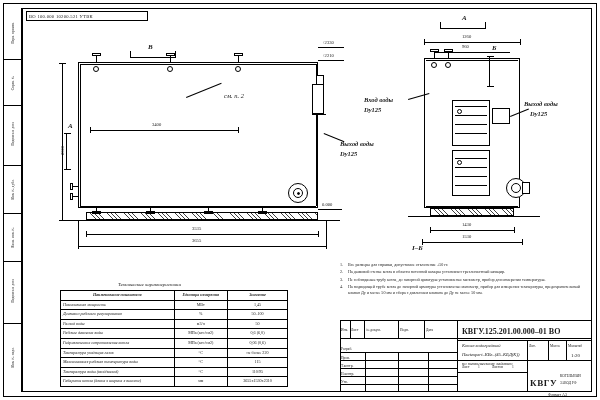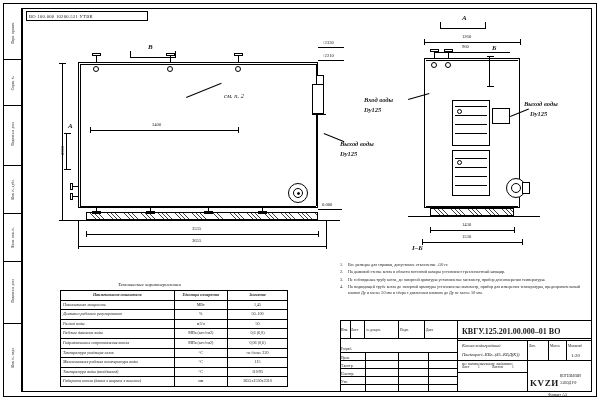--- a/index.html
+++ b/index.html
@@ -346,19 +346,19 @@
   <div class="ln" style="left:566px;top:340px;width:.6px;height:20px;"></div>
   <div class="ln" style="left:457px;top:360px;width:135px;height:.6px;"></div>
 
   <div class="lbl" style="left:462px;top:365px;font-size:3.6px;">Лист</div>
   <div class="lbl" style="left:478px;top:365px;font-size:3.6px;">1</div>
   <div class="lbl" style="left:492px;top:365px;font-size:3.6px;">Листов</div>
   <div class="lbl" style="left:512px;top:365px;font-size:3.6px;">1</div>
   <div class="ln" style="left:457px;top:372px;width:70px;height:.6px;"></div>
 
   <div class="ln" style="left:527px;top:360px;width:.6px;height:32px;"></div>
-  <div class="lbl" style="left:530px;top:378px;font-size:9px;font-weight:bold;letter-spacing:.6px;">KVZИ</div>
+  <div class="lbl" style="left:530px;top:378px;font-size:9px;font-weight:bold;letter-spacing:.6px;">КВГУ</div>
   <div class="lbl" style="left:560px;top:374px;font-size:3.4px;">КОТЕЛЬНЫЙ</div>
   <div class="lbl" style="left:560px;top:381px;font-size:3.4px;">ЗАВОД РФ</div>
 
   <div class="lbl" style="left:548px;top:392px;font-size:4px;">Формат А3</div>
 
 </div>
 
 </body></html>

